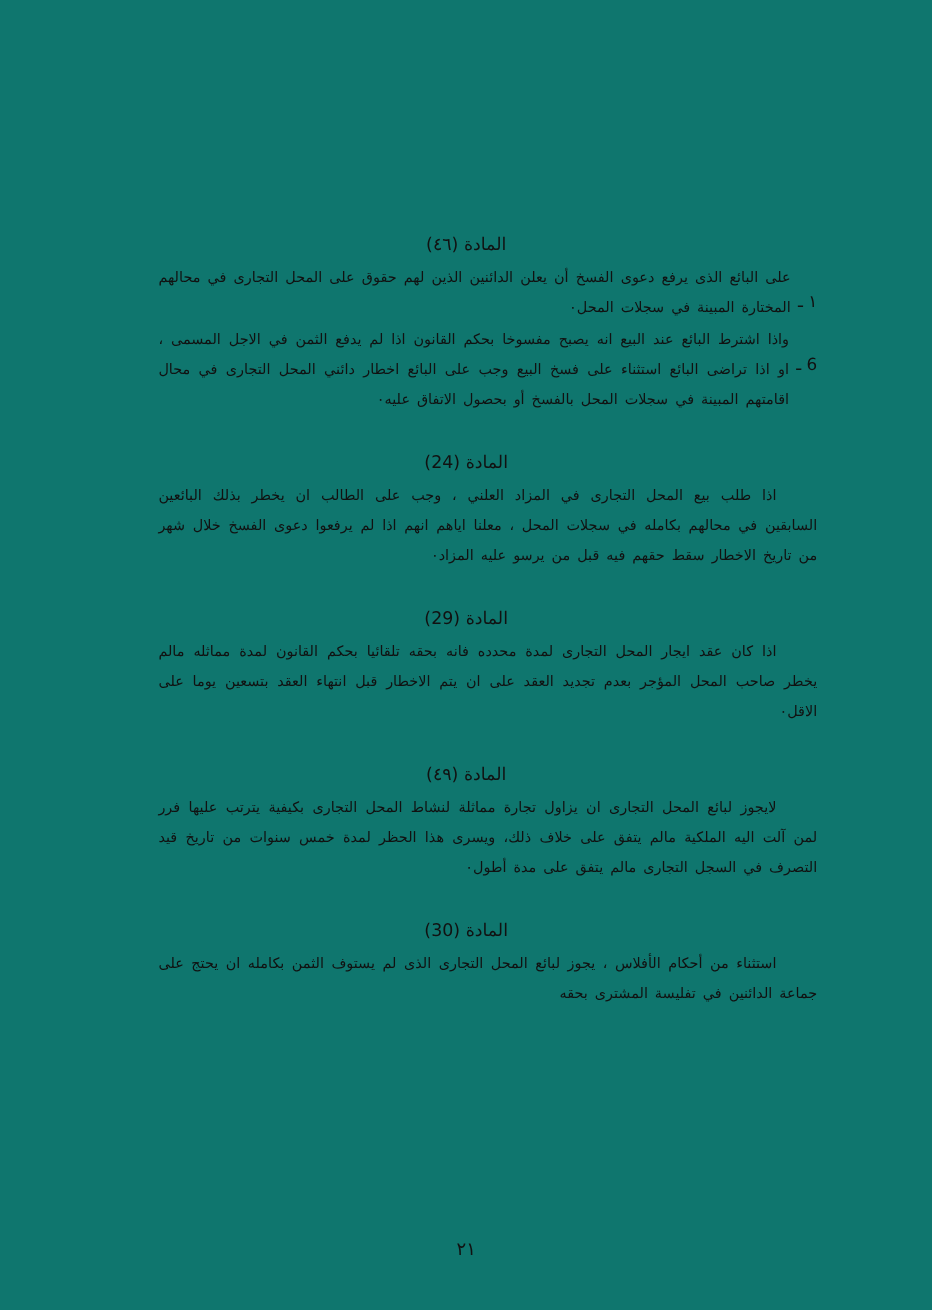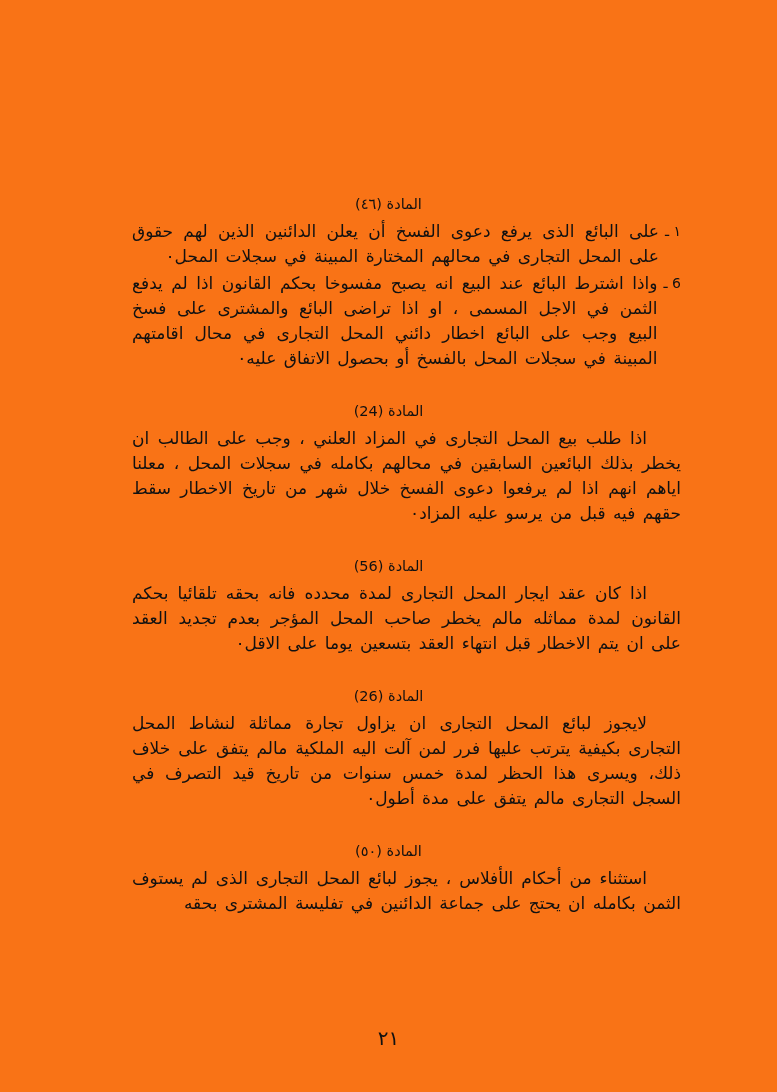--- a/index.html
+++ b/index.html
@@ -8,21 +8,21 @@
     background: #ffffff;
   }
   body {
     font-family: "DejaVu Sans", sans-serif;
   }
   .page {
     position: relative;
     width: 777px;
     height: 1092px;
     margin: 0 auto;
-    background: #f97316;
+    background: #0f766e;
     box-sizing: border-box;
     overflow: hidden;
   }
   .content {
     position: absolute;
     top: 196px;
     right: 96px;
     left: 96px;
     direction: rtl;
     text-align: justify;
@@ -44,26 +44,27 @@
     align-items: flex-start;
     margin-bottom: 2px;
   }
   .clause-num {
     flex: 0 0 auto;
     font-size: 14px;
     line-height: 25px;
     padding-left: 6px;
     white-space: nowrap;
     color: #111;
+    margin-top: 21px;
   }
   .clause-body {
     flex: 1 1 auto;
   }
   .para {
-    font-size: 17px;
+    font-size: 12px;
     line-height: 25px;
     color: #111;
     text-align: justify;
     text-align-last: right;
     letter-spacing: 0.2px;
     word-spacing: 2px;
     margin-left: 36px;
   }
   .para.indent {
     text-indent: 34px;
@@ -71,21 +72,21 @@
   .para.justify-all {
     text-align: justify;
   }
   .spacer-sm { height: 10px; }
   .page-number {
     position: absolute;
     bottom: 42px;
     left: 0;
     right: 0;
     text-align: center;
-    font-size: 20px;
+    font-size: 15px;
     letter-spacing: 2px;
     color: #111;
   }
 </style>
 </head>
 <body>
 
 <div class="page">
 
   <div class="content">
@@ -94,50 +95,50 @@
       <div class="article-heading">المادة (٤٦)</div>
       <div class="clause">
         <div class="clause-num">١ ـ</div>
         <div class="clause-body">
           <div class="para justify-all">على البائع الذى يرفع دعوى الفسخ أن يعلن الدائنين الذين لهم حقوق على المحل التجارى في محالهم المختارة المبينة في سجلات المحل٠</div>
         </div>
       </div>
       <div class="clause">
         <div class="clause-num">6 ـ</div>
         <div class="clause-body">
-          <div class="para justify-all">واذا اشترط البائع عند البيع انه يصبح مفسوخا بحكم القانون اذا لم يدفع الثمن في الاجل المسمى ، او اذا تراضى البائع والمشترى على فسخ البيع وجب على البائع اخطار دائني المحل التجارى في محال اقامتهم المبينة في سجلات المحل بالفسخ أو بحصول الاتفاق عليه٠</div>
+          <div class="para justify-all">واذا اشترط البائع عند البيع انه يصبح مفسوخا بحكم القانون اذا لم يدفع الثمن في الاجل المسمى ، او اذا تراضى البائع استثناء على فسخ البيع وجب على البائع اخطار دائني المحل التجارى في محال اقامتهم المبينة في سجلات المحل بالفسخ أو بحصول الاتفاق عليه٠</div>
         </div>
       </div>
     </div>
 
     <div class="spacer-sm"></div>
 
     <div class="article">
       <div class="article-heading">المادة (24)</div>
       <div class="para indent justify-all">اذا طلب بيع المحل التجارى في المزاد العلني ، وجب على الطالب ان يخطر بذلك البائعين السابقين في محالهم بكامله في سجلات المحل ، معلنا اياهم انهم اذا لم يرفعوا دعوى الفسخ خلال شهر من تاريخ الاخطار سقط حقهم فيه قبل من يرسو عليه المزاد٠</div>
     </div>
 
     <div class="spacer-sm"></div>
 
     <div class="article">
-      <div class="article-heading">المادة (56)</div>
+      <div class="article-heading">المادة (29)</div>
       <div class="para indent justify-all">اذا كان عقد ايجار المحل التجارى لمدة محدده فانه بحقه تلقائيا بحكم القانون لمدة مماثله مالم يخطر صاحب المحل المؤجر بعدم تجديد العقد على ان يتم الاخطار قبل انتهاء العقد بتسعين يوما على الاقل٠</div>
     </div>
 
     <div class="spacer-sm"></div>
 
     <div class="article">
-      <div class="article-heading">المادة (26)</div>
+      <div class="article-heading">المادة (٤٩)</div>
       <div class="para indent justify-all">لايجوز لبائع المحل التجارى ان يزاول تجارة مماثلة لنشاط المحل التجارى بكيفية يترتب عليها فرر لمن آلت اليه الملكية مالم يتفق على خلاف ذلك، ويسرى هذا الحظر لمدة خمس سنوات من تاريخ قيد التصرف في السجل التجارى مالم يتفق على مدة أطول٠</div>
     </div>
 
     <div class="spacer-sm"></div>
 
     <div class="article">
-      <div class="article-heading">المادة (٥٠)</div>
+      <div class="article-heading">المادة (30)</div>
       <div class="para indent justify-all">استثناء من أحكام الأفلاس ، يجوز لبائع المحل التجارى الذى لم يستوف الثمن بكامله ان يحتج على جماعة الدائنين في تفليسة المشترى بحقه</div>
     </div>
 
   </div>
 
   <div class="page-number">٢١</div>
 
 </div>
 
 </body></html>

